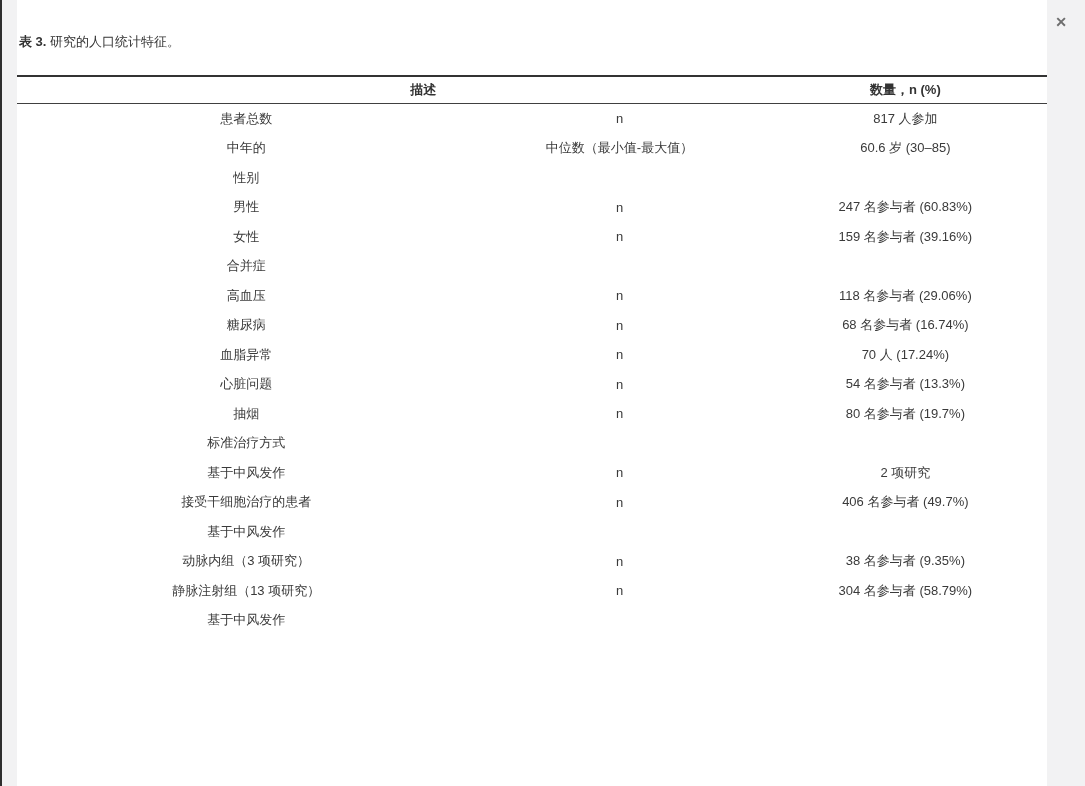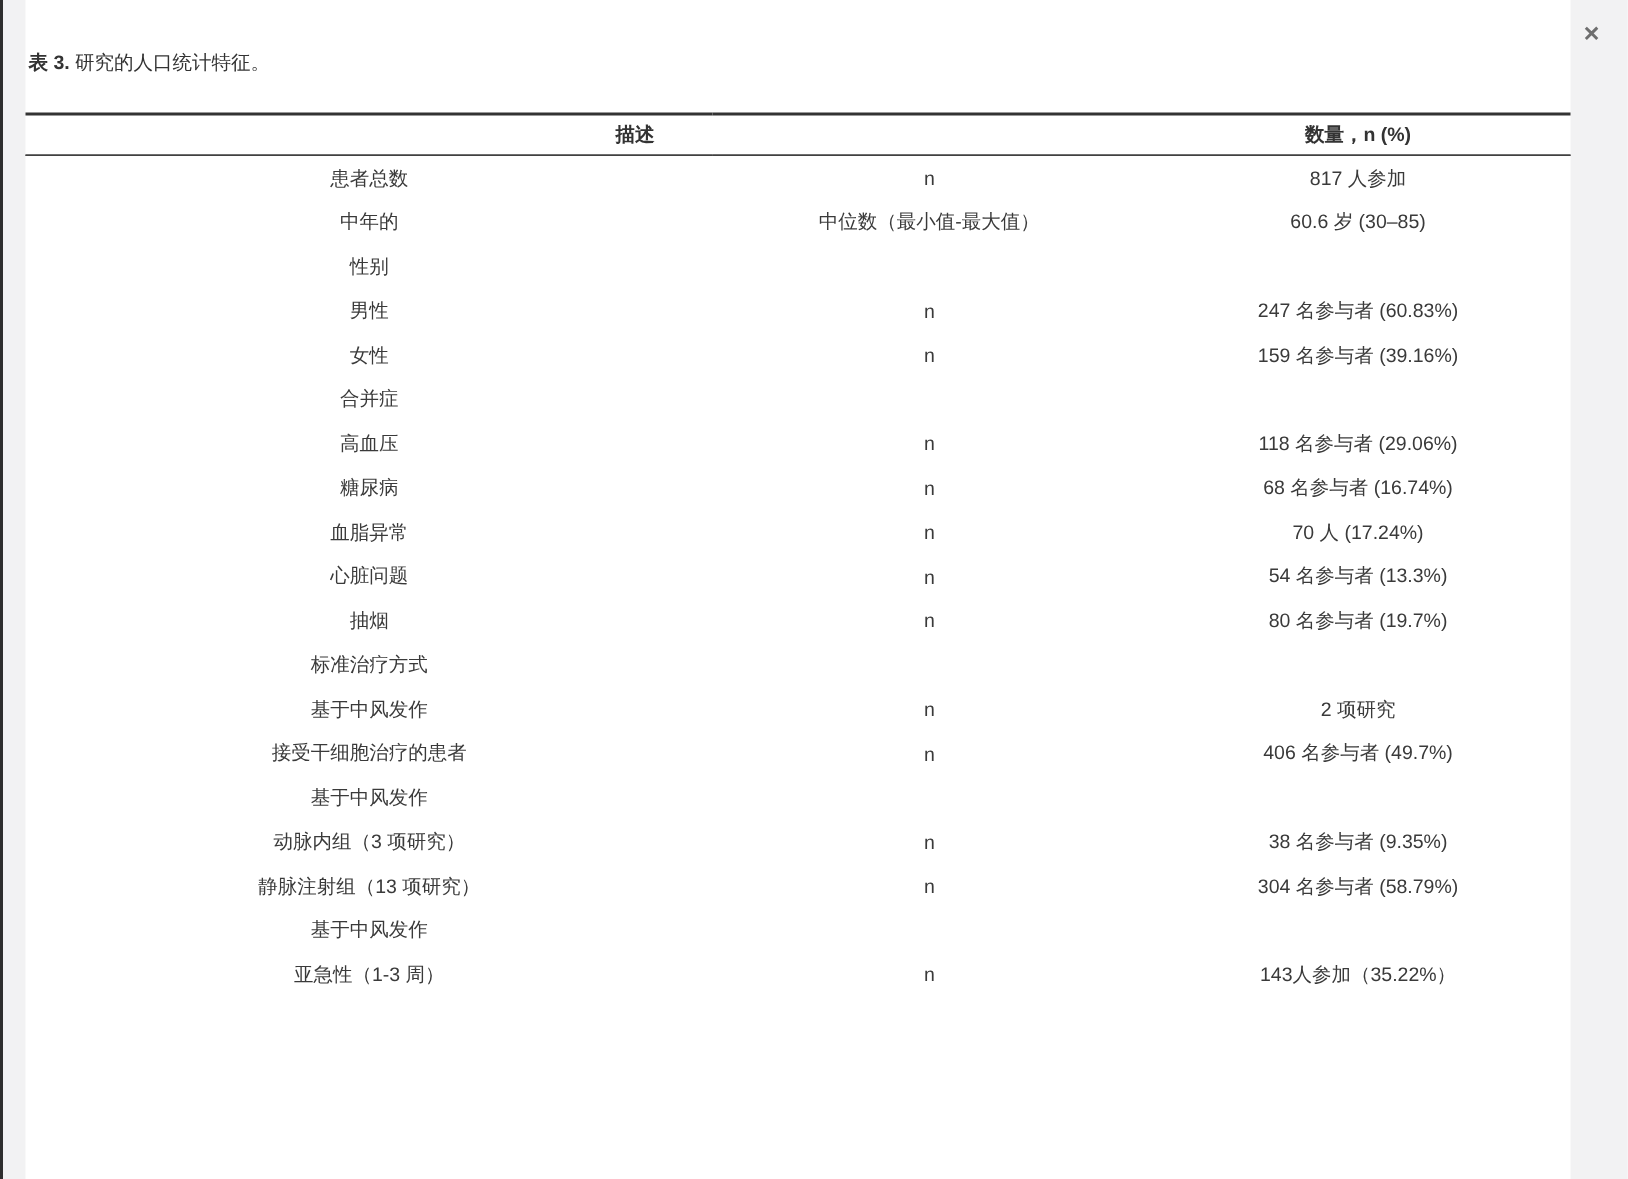--- a/index.html
+++ b/index.html
@@ -189,25 +189,20 @@
           <tr>
             <td>静脉注射组（13 项研究）</td>
             <td>n</td>
             <td>304 名参与者 (58.79%)</td>
           </tr>
           <tr>
             <td>基于中风发作</td>
             <td></td>
             <td></td>
           </tr>
-          <tr>
-            <td>亚急性（1-3 周）</td>
-            <td>n</td>
-            <td>143人参加（35.22%）</td>
-          </tr>
         </tbody>
     </table>
 
   </div>
 
   <button class="close-button">
     <span class="close-icon">✕</span>
   </button>
 
 </div>

